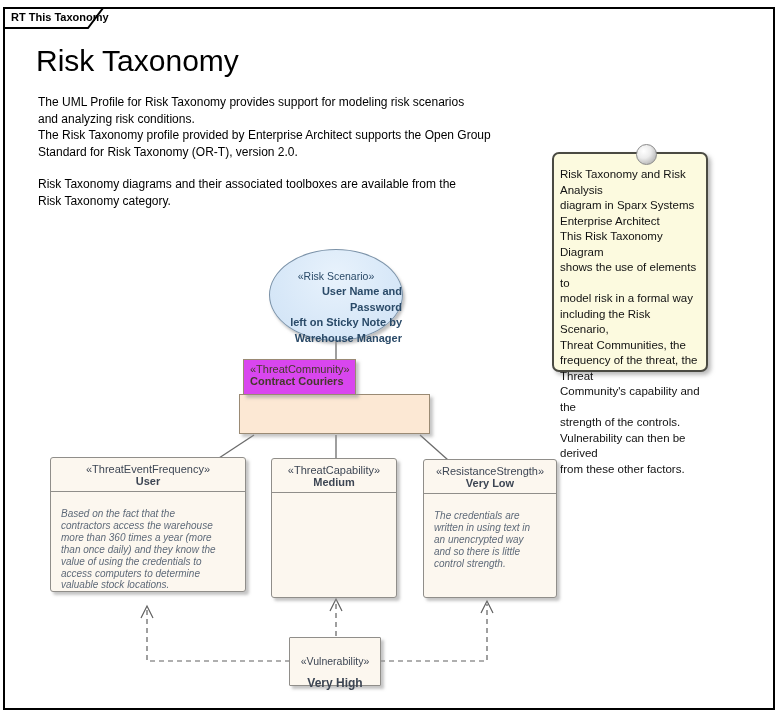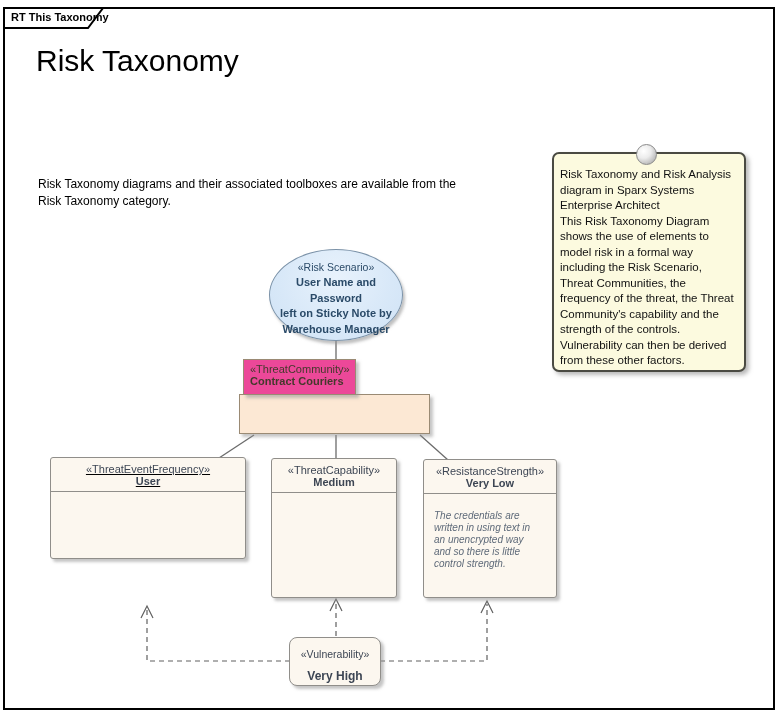--- a/index.html
+++ b/index.html
@@ -20,47 +20,47 @@
   }
   .para{
     position:absolute;left:38px;font-size:12px;line-height:16.5px;color:#000;
     white-space:pre-line;z-index:2;
   }
   .para.block1{top:94px;}
   .para.block2{top:176px;}
 
   
   .note{
-    position:absolute;left:552px;top:152px;width:194px;height:220px;box-sizing:border-box;
+    position:absolute;left:552px;top:152px;width:156px;height:220px;box-sizing:border-box;
     background:#FCFADF;border:2px solid #4A4A42;border-radius:7px;
     box-shadow:3px 3px 4px rgba(130,130,130,.55);z-index:2;
   }
   .note-text{
     padding:13px 5px 0 6px;font-size:11.5px;line-height:15.5px;color:#111;white-space:pre-line;
   }
   .pin{
     position:absolute;left:636px;top:144px;width:21px;height:21px;border-radius:50%;
     background:radial-gradient(circle at 35% 32%, #ffffff 0%, #ececec 40%, #b9b9b9 78%, #999 100%);
     border:1px solid #8a8a8a;box-sizing:border-box;z-index:5;
   }
 
   
   .ellipse{
     position:absolute;left:269px;top:249px;width:134px;height:92px;border-radius:50%;
     background:radial-gradient(ellipse at 50% 30%, #E8F2FC 0%, #D8E8F8 60%, #CFE2F5 100%);
     border:1.5px solid #7B92A8;box-sizing:border-box;
     box-shadow:2px 3px 3px rgba(150,150,150,.6);z-index:2;text-align:center;
   }
-  .ellipse .stereo{margin-top:11px;font-size:10.5px;color:#2A4A68;}
-  .ellipse .ename{margin-top:2px;font-size:11px;font-weight:bold;line-height:15.5px;color:#2A4A68;white-space:pre-line;}
+  .ellipse .stereo{margin-top:20px;font-size:10.5px;color:#2A4A68;}
+  .ellipse .ename{margin-top:2px;font-size:11px;font-weight:bold;line-height:15.5px;color:#2A4A68;white-space:pre-line;text-align:right;}
 
   
   .tc-top{
     position:absolute;left:243px;top:359px;width:113px;height:36px;box-sizing:border-box;
-    background:#ec4899;border:1.3px solid #9A8A74;box-shadow:3px 3px 3px rgba(150,150,150,.55);
+    background:#d946ef;border:1.3px solid #9A8A74;box-shadow:3px 3px 3px rgba(150,150,150,.55);
     z-index:4;padding:3px 0 0 6px;
   }
   .tc-top .stereo{font-size:11px;color:#44392B;}
   .tc-top .tname{font-size:11px;font-weight:bold;color:#44392B;}
   .tc-bottom{
     position:absolute;left:239px;top:394px;width:191px;height:40px;box-sizing:border-box;
     background:#FCE8D4;border:1.3px solid #9A8A74;box-shadow:3px 3px 3px rgba(150,150,150,.55);
     z-index:3;
   }
 
@@ -69,28 +69,28 @@
     position:absolute;box-sizing:border-box;background:#FCF7EF;border:1.3px solid #908E8A;
     border-radius:3px;box-shadow:3px 3px 3px rgba(150,150,150,.55);z-index:2;
   }
   .rb-head{text-align:center;padding-top:5px;border-bottom:1.3px solid #908E8A;}
   .rb-head .stereo{font-size:11px;color:#3D4654;}
   .rb-head .rname{font-size:11px;font-weight:bold;color:#3D4654;padding-bottom:4px;}
   .rb-body{
     padding:16px 6px 0 10px;font-style:italic;font-size:10px;line-height:11.9px;
     color:#5E6A79;white-space:pre-line;text-align:left;
   }
-  .rb-left{left:50px;top:457px;width:196px;height:102px;text-decoration:underline;}
+  .rb-left{left:50px;top:457px;width:196px;height:135px;}
   .rb-mid{left:271px;top:458px;width:126px;height:140px;}
   .rb-right{left:423px;top:459px;width:134px;height:139px;}
 
   .vuln{
     position:absolute;left:289px;top:637px;width:92px;height:49px;box-sizing:border-box;
-    background:#FCF7EF;border:1.3px solid #908E8A;border-radius:8px;
-    box-shadow:3px 3px 3px rgba(150,150,150,.55);z-index:2;text-align:center;padding-top:10px;
+    background:#FCF7EF;border:1.3px solid #908E8A;border-radius:1px;
+    box-shadow:3px 3px 3px rgba(150,150,150,.55);z-index:2;text-align:center;padding-top:17px;
   }
   .vuln .stereo{font-size:10.5px;color:#3D4654;}
   .vuln .vname{font-size:12px;font-weight:bold;color:#3D4654;margin-top:9px;}
 </style>
 </head>
 <body>
 
 <div class="canvas">
 
   <div class="frame-border"></div>
@@ -116,20 +116,24 @@
       <path d="M330,611 L336,599 L342,611"></path>
       <path d="M141,618 L147,606 L153,618"></path>
       <path d="M481,613 L487,601 L493,613"></path>
     </g>
   </svg>
 
   <div class="tab-label">RT This Taxonomy</div>
 
   <h1 class="page-title">Risk Taxonomy</h1>
 
+  <div class="para block1">The UML Profile for Risk Taxonomy  provides support for modeling risk scenarios
+and analyzing risk conditions.
+The Risk Taxonomy profile provided by Enterprise Architect supports the Open Group
+Standard for Risk Taxonomy (OR-T), version 2.0.</div>
   <div class="para block2">Risk Taxonomy diagrams and their associated toolboxes are available from the
 Risk Taxonomy category.</div>
 
   <div class="note">
     <div class="note-text">Risk Taxonomy and Risk Analysis
 diagram in Sparx Systems
 Enterprise Architect
 This Risk Taxonomy Diagram
 shows the use of elements to
 model risk in a formal way
@@ -154,20 +158,27 @@
   <div class="tc-top">
     <div class="stereo">«ThreatCommunity»</div>
     <div class="tname">Contract Couriers</div>
   </div>
 
   <div class="riskbox rb-left">
     <div class="rb-head">
       <div class="stereo">«ThreatEventFrequency»</div>
       <div class="rname">User</div>
     </div>
+    <div class="rb-body">Based on the fact that the
+contractors access the warehouse
+more than 360 times a year (more
+than once daily) and they know the
+value of using the credentials to
+access computers to determine
+valuable stock locations.</div>
   </div>
 
   <div class="riskbox rb-mid">
     <div class="rb-head">
       <div class="stereo">«ThreatCapability»</div>
       <div class="rname">Medium</div>
     </div>
   </div>
 
   <div class="riskbox rb-right">

